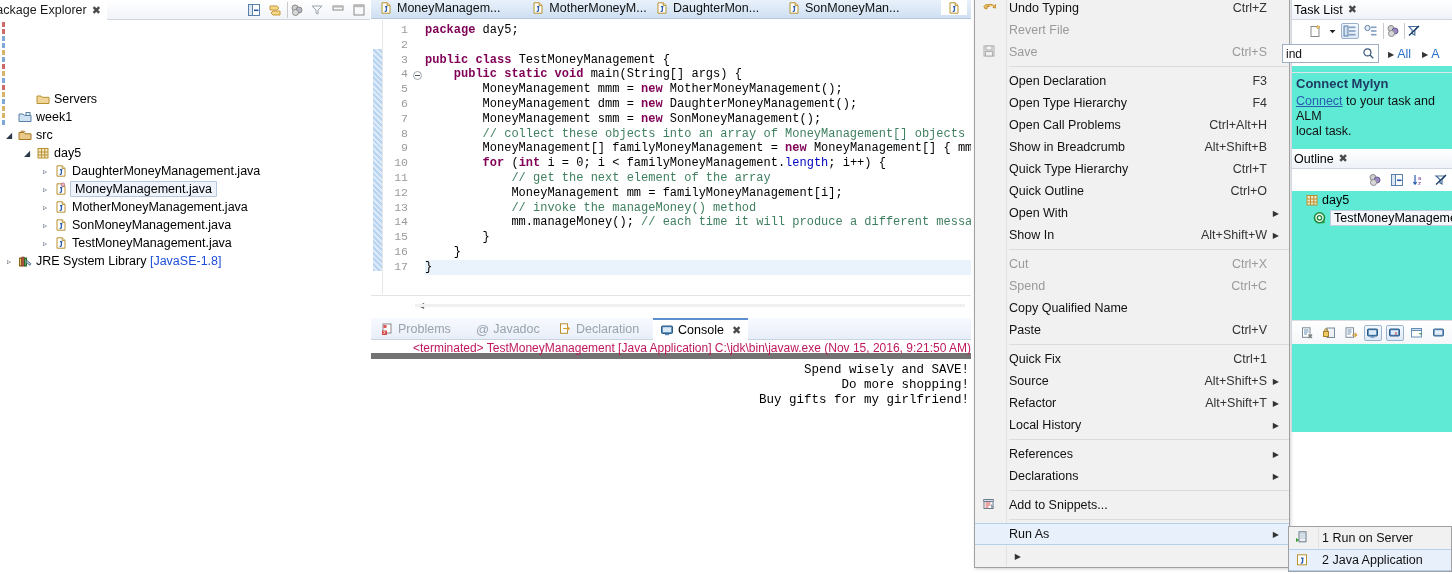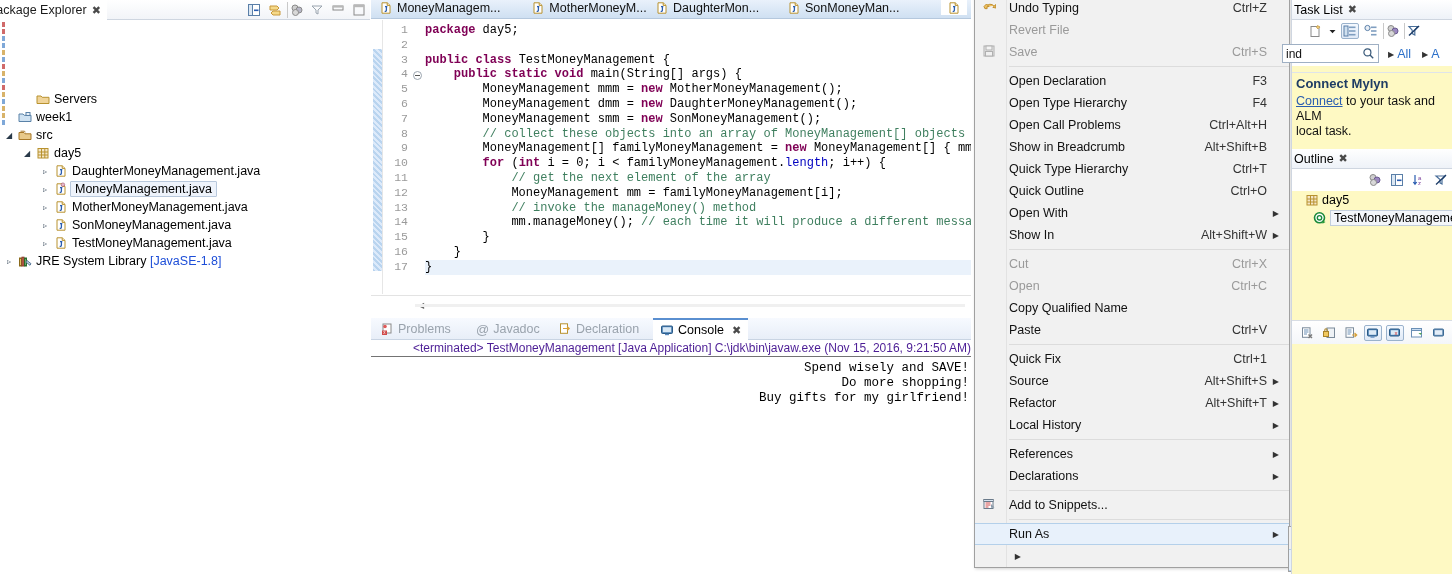--- a/index.html
+++ b/index.html
@@ -125,21 +125,21 @@
     border-bottom:1px solid #c9d4e3;
   }
   .ctab {
     position:absolute; top:0; height:22px; display:flex; align-items:center; gap:4px;
     padding:0 7px; font-size:12.5px; white-space:nowrap;
   }
   .ctab.inactive { color:#9aa3ad; }
   .ctab.active { background:#fff; color:#000; border-top:2px solid #5a8fd0; }
   #console-title {
     position:relative; height:17px; padding:1px 0 12px 2px;
-    font-size:12px; color:#4c1d95; border-bottom:1px solid #737373; white-space:nowrap;
+    font-size:12px; color:#be185d; border-bottom:6px solid #737373; white-space:nowrap;
   }
   #console-out {
     padding:4px 2px; font-family:"Liberation Mono", monospace; font-size:12.5px; color:#000;
   }
   #console-out div { height:15px; line-height:15px; }
 
   
   #ctx-menu {
     position:absolute; left:974px; top:-4px; width:316px;
     background:#f1f1f1; border:1px solid #a0a0a0;
@@ -172,21 +172,21 @@
   }
   .sitem {
     position:relative; height:22px; display:flex; align-items:center;
     padding-left:33px; font-size:12.5px; color:#111;
   }
   .sitem.hl { background:#e8f1fb; border-top:1px solid #b4d0ea; border-bottom:1px solid #b4d0ea; }
   .sitem .micon { position:absolute; left:6px; top:3px; width:16px; height:16px; }
 
   
   #right-panel {
-    position:absolute; left:1291px; top:0; width:161px; height:574px; background:#fef9c3;
+    position:absolute; left:1291px; top:0; width:161px; height:432px; background:#5eead4;
     border-left:1px solid #cfd6e0;
   }
   .rtabbar {
     position:relative; height:20px;
     background: linear-gradient(#ffffff,#eef2f8);
     border-bottom:1px solid #cfd6e0;
     display:flex; align-items:center; gap:5px; padding-left:2px;
     font-size:12.5px;
   }
   #tasklist-toolbar {
@@ -642,21 +642,21 @@
           <span class="acc">Alt+Shift+W</span>
           <span class="sub">▶</span>
         </div>
         <div class="msep"></div>
         <div class="mi disabled">
           <span class="lbl">Cut</span>
           <span class="acc">Ctrl+X</span>
           <span class="sub"></span>
         </div>
         <div class="mi disabled">
-          <span class="lbl">Open</span>
+          <span class="lbl">Spend</span>
           <span class="acc">Ctrl+C</span>
           <span class="sub"></span>
         </div>
         <div class="mi">
           <span class="lbl">Copy Qualified Name</span>
           <span class="acc"></span>
           <span class="sub"></span>
         </div>
         <div class="mi">
           <span class="lbl">Paste</span>

